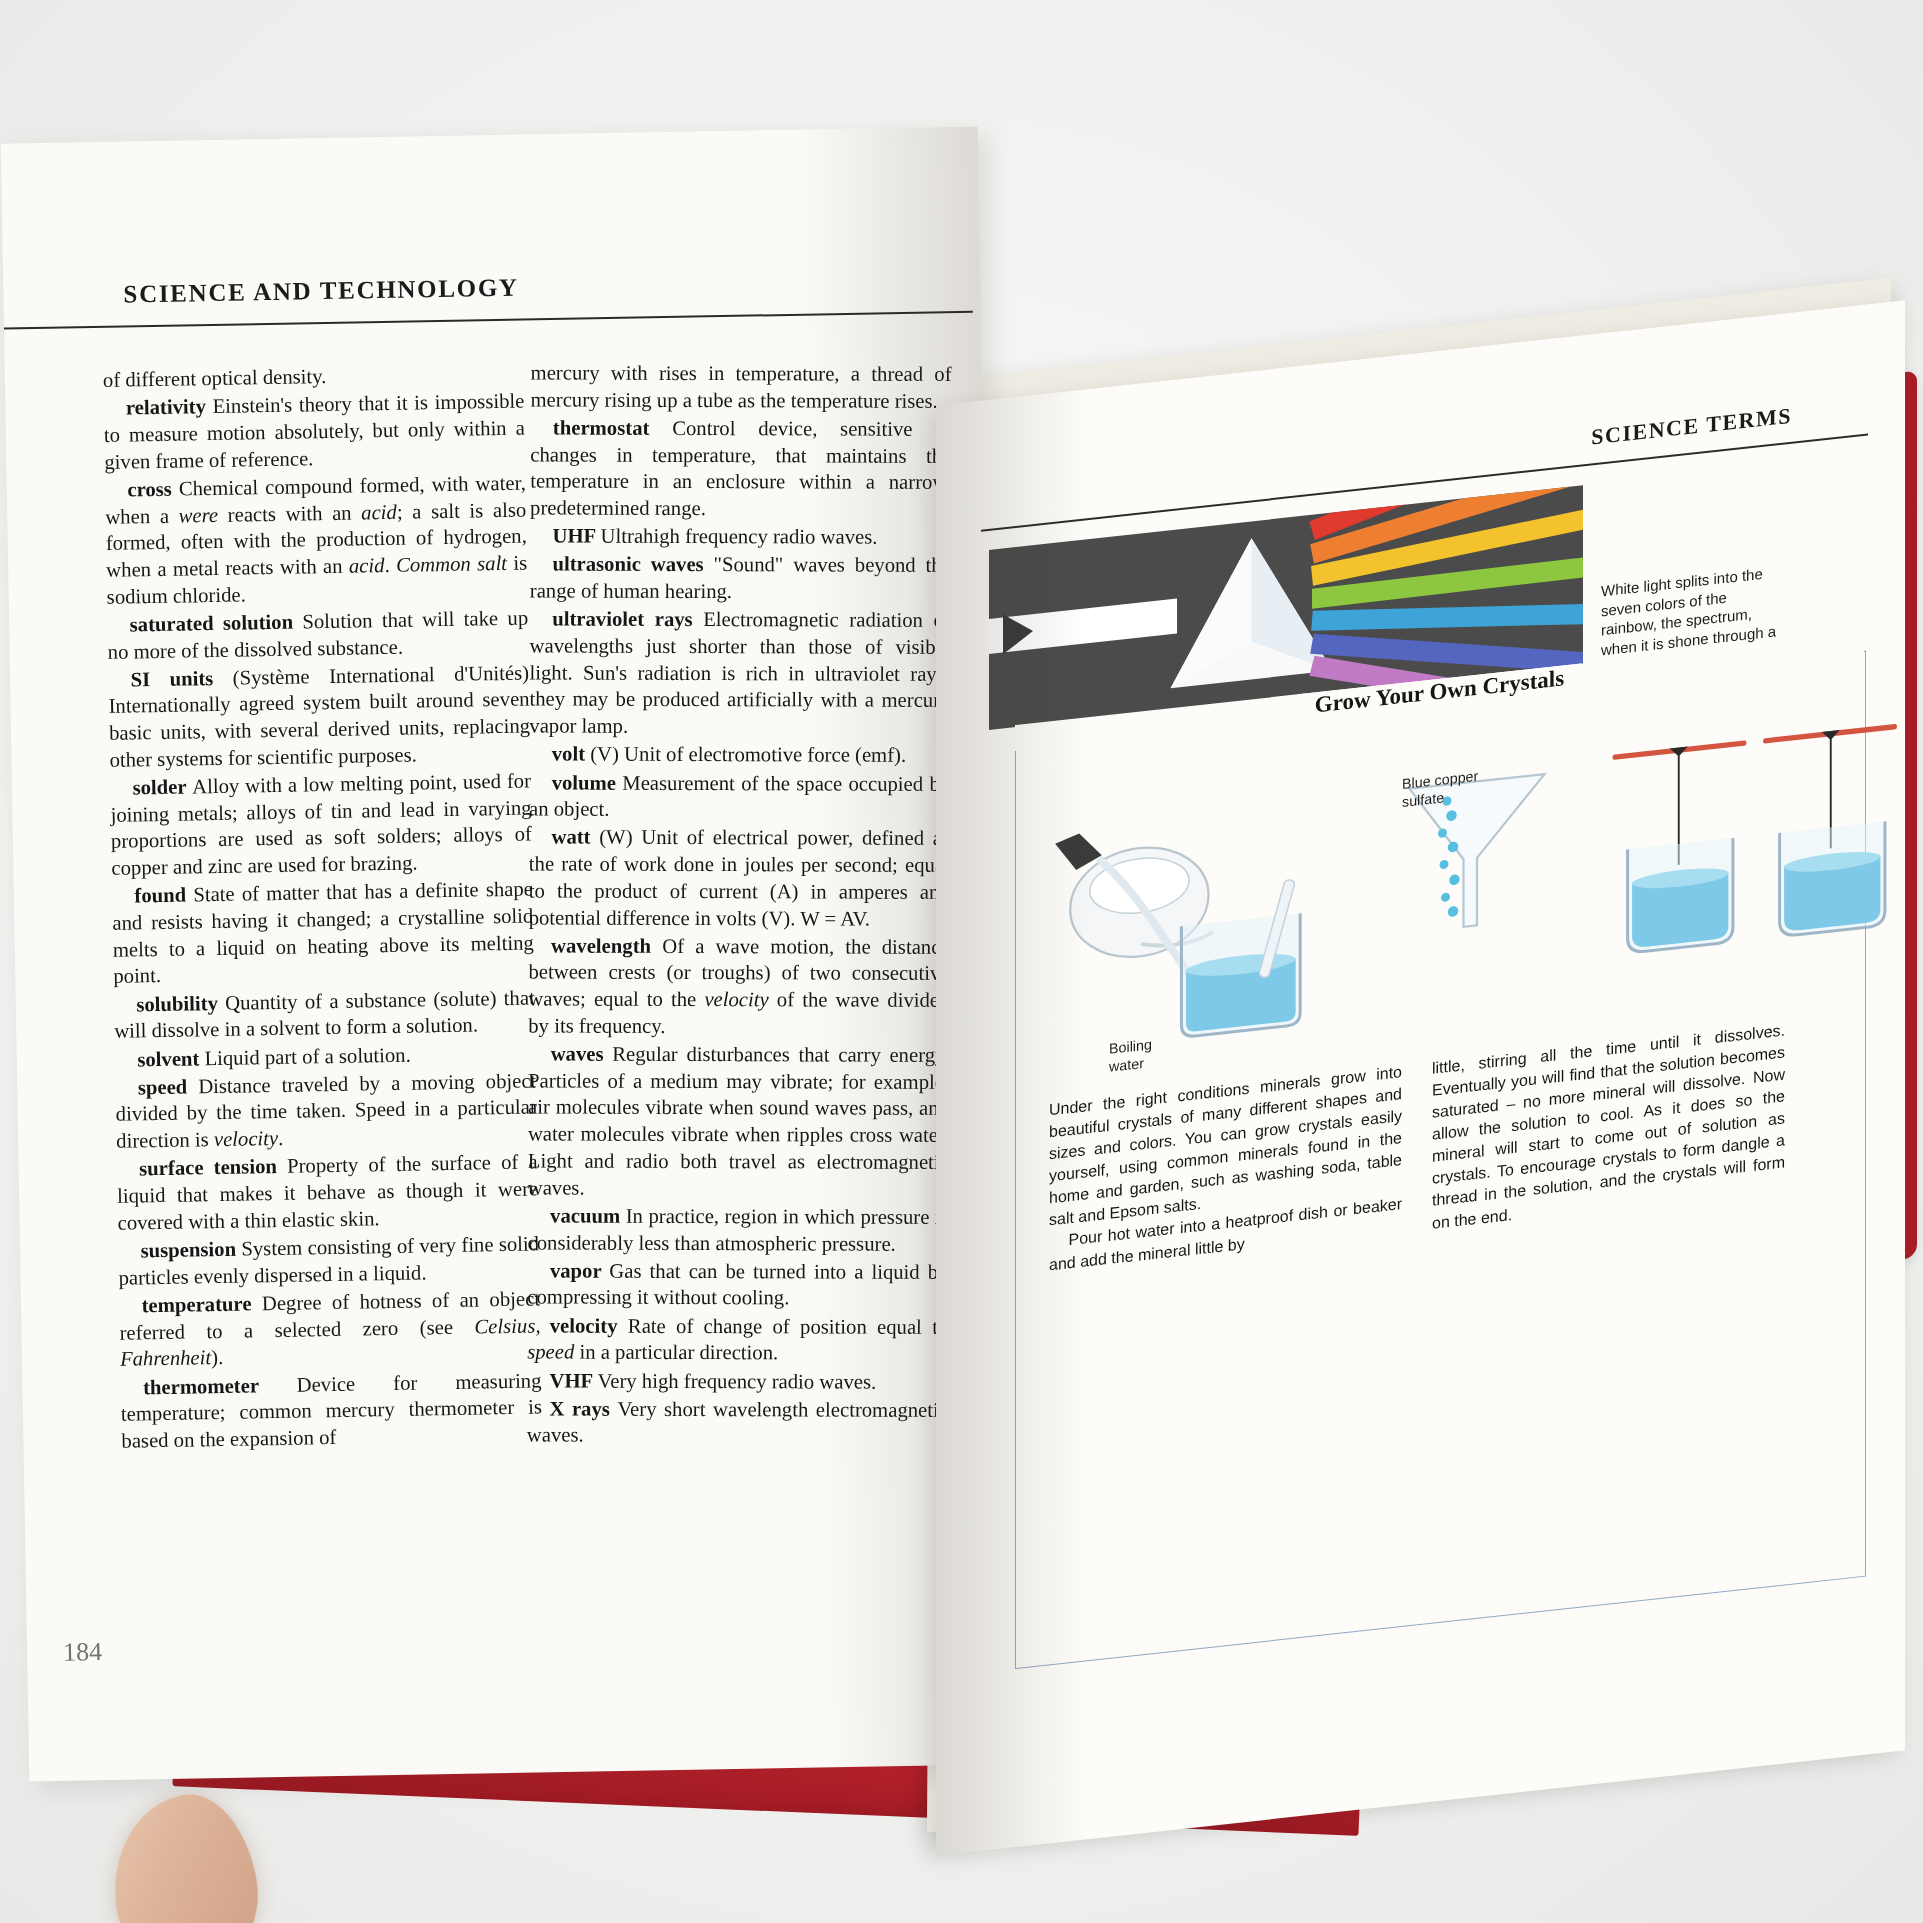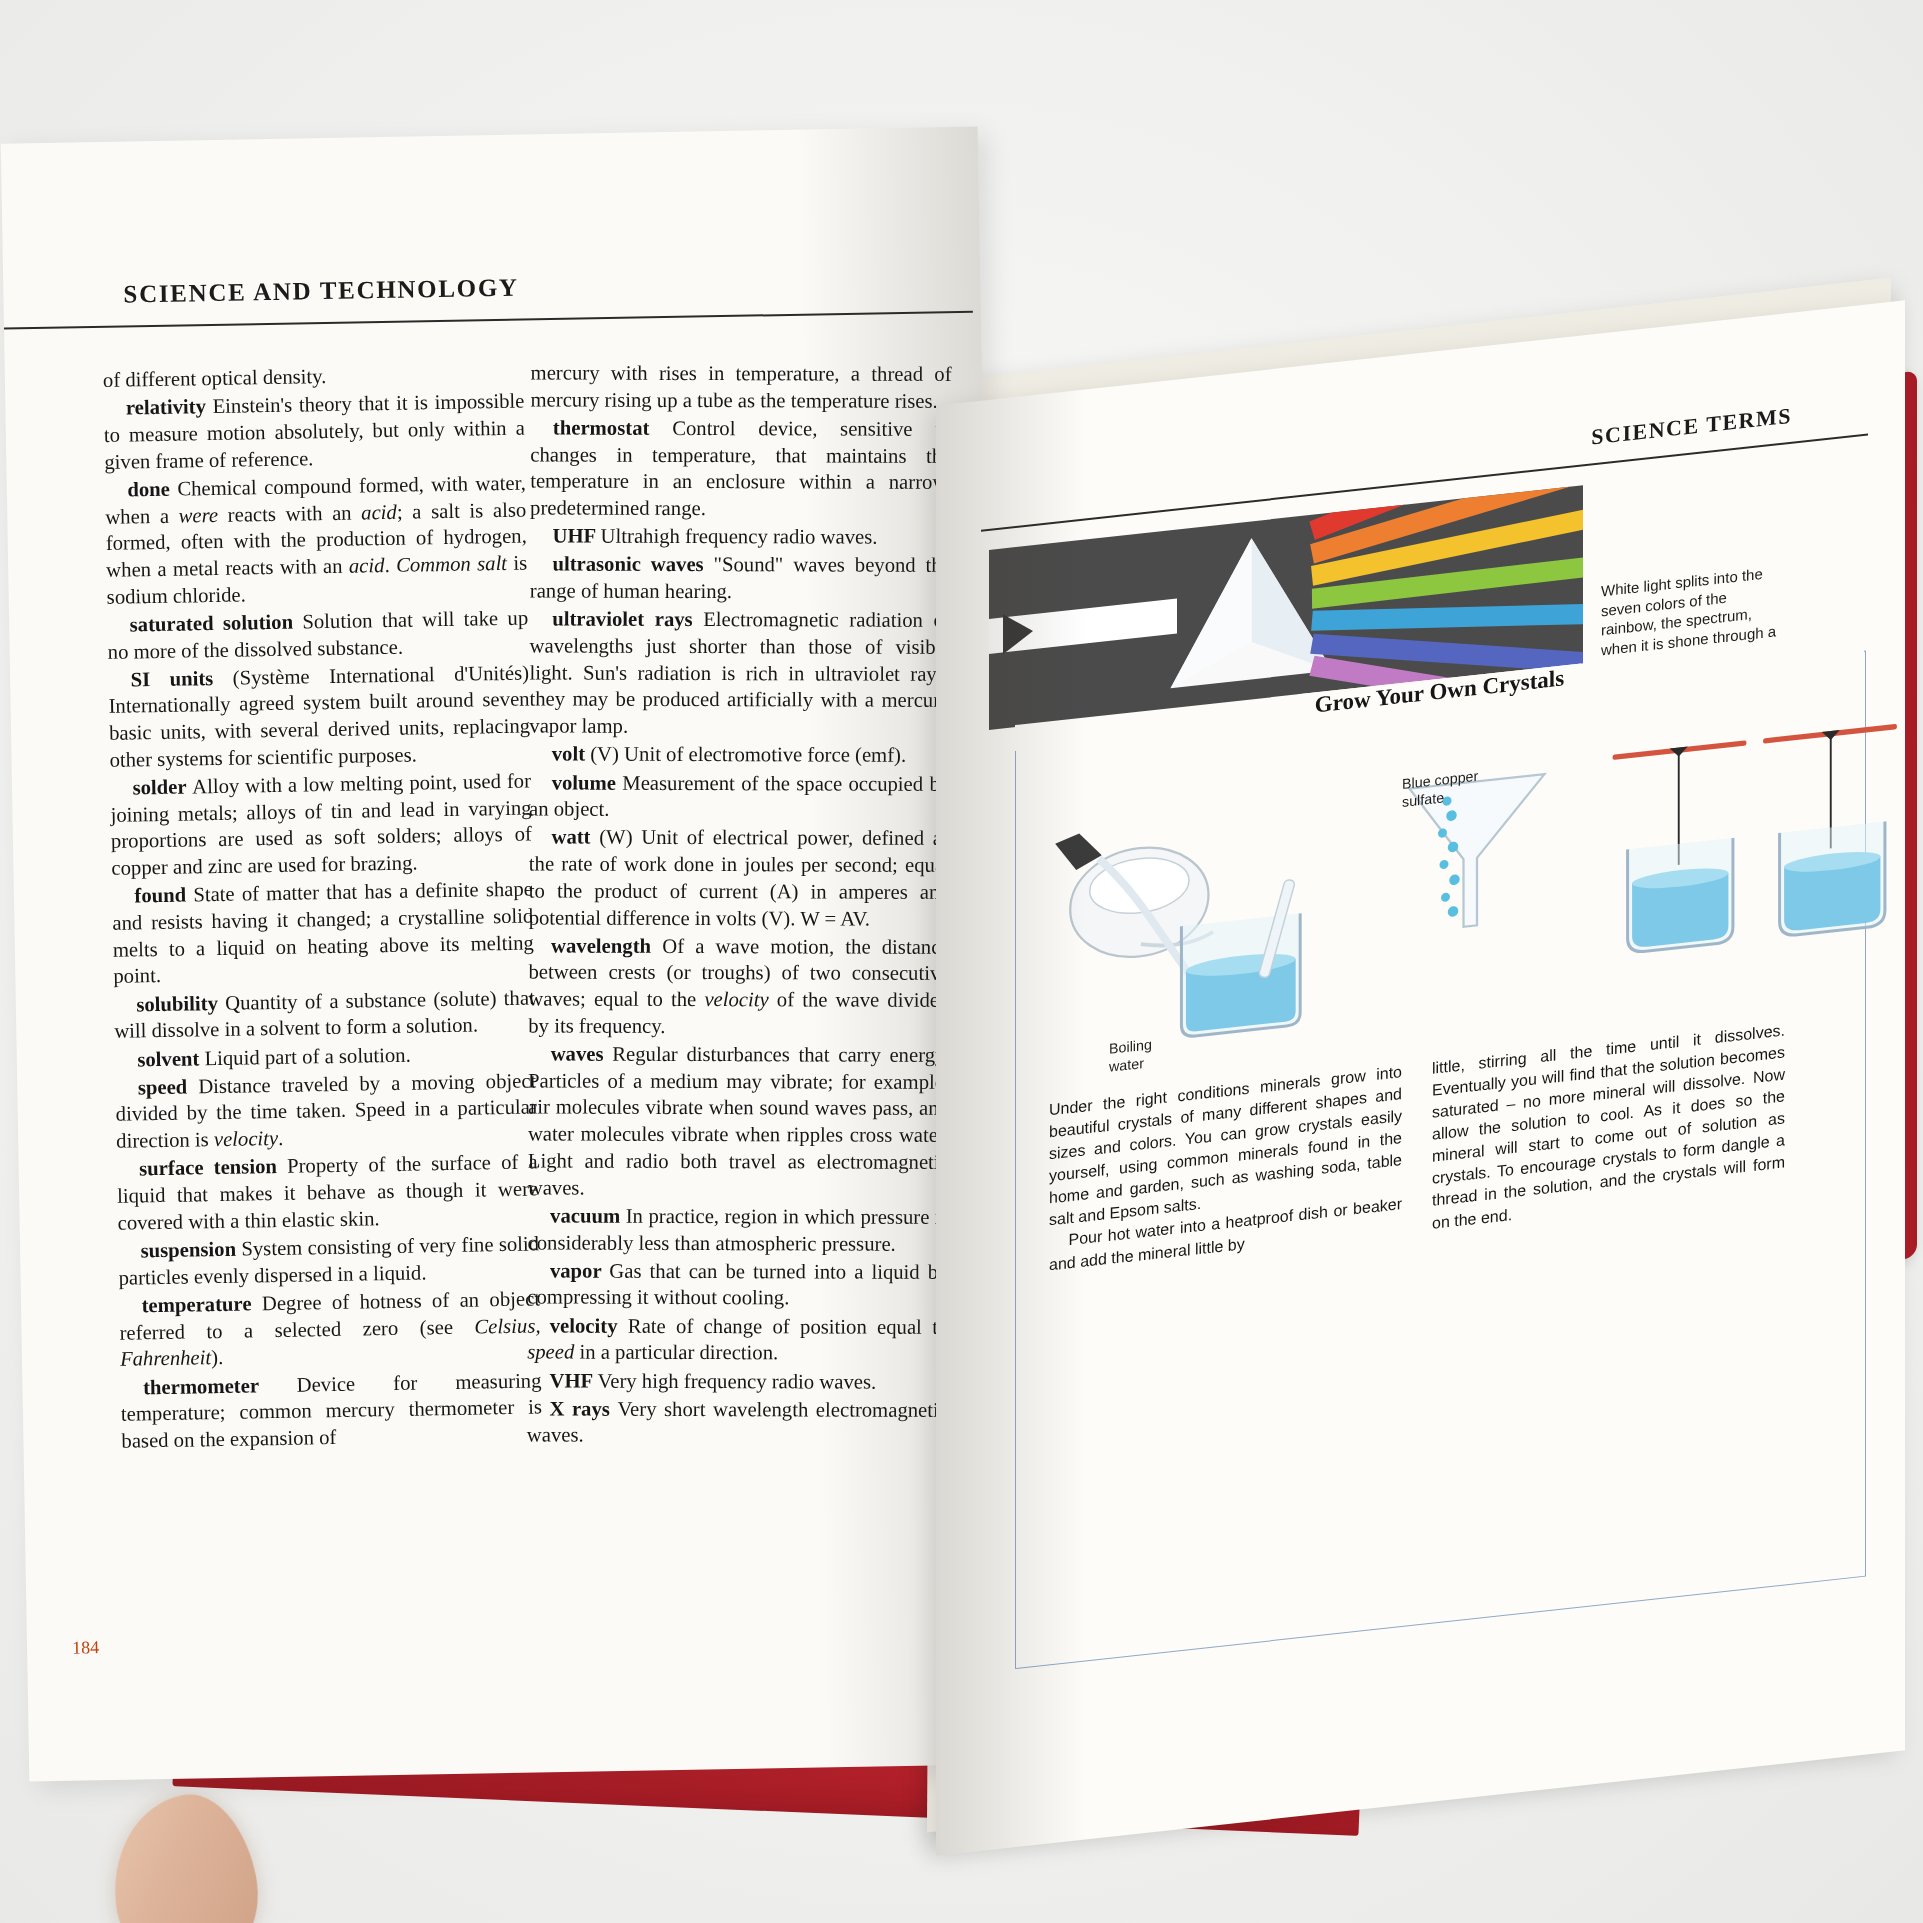--- a/index.html
+++ b/index.html
@@ -178,24 +178,24 @@
   #col1 { left: 98px; top: 225px; }
   #col2 { left: 526px; top: 225px; transform: rotate(1.2deg); transform-origin: left top;}
 
   .col p { margin: 0 0 1.5px 0; text-indent: 22.5px; }
   .col p.noindent { text-indent: 0; }
   .col b { font-weight: bold; }
   .col i { font-style: italic; }
 
   #folio {
     position: absolute;
-    left: 45px;
+    left: 36px;
     top: 1495px;
-    font-size: 18px;
-    color: #c2410c;
+    font-size: 26px;
+    color: #737373;
   }
 
   
   #right-head {
     position: absolute;
     right: 113px;
     top: 90px;
     font-size: 22px;
     font-weight: bold;
     letter-spacing: 1.5px;
@@ -314,21 +314,21 @@
 
     <div id="page-block"></div>
 
     <div id="left-page">
       <div class="running-head" id="left-head">SCIENCE AND TECHNOLOGY</div>
       <div id="left-rule"></div>
 
       <div class="col" id="col1">
           <p class="noindent"><span>of different optical density.</span></p>
           <p><b>relativity </b><span>Einstein's theory that it is impossible to measure motion absolutely, but only within a given frame of reference.</span></p>
-          <p><b>done </b><span>Chemical compound formed, with water, when a <i>were</i> reacts with an <i>acid</i>; a salt is also formed, often with the production of hydrogen, when a metal reacts with an <i>acid</i>. <i>Common salt</i> is sodium chloride.</span></p>
+          <p><b>cross </b><span>Chemical compound formed, with water, when a <i>were</i> reacts with an <i>acid</i>; a salt is also formed, often with the production of hydrogen, when a metal reacts with an <i>acid</i>. <i>Common salt</i> is sodium chloride.</span></p>
           <p><b>saturated solution </b><span>Solution that will take up no more of the dissolved substance.</span></p>
           <p><b>SI units </b><span>(Système International d'Unités) Internationally agreed system built around seven basic units, with several derived units, replacing other systems for scientific purposes.</span></p>
           <p><b>solder </b><span>Alloy with a low melting point, used for joining metals; alloys of tin and lead in varying proportions are used as soft solders; alloys of copper and zinc are used for brazing.</span></p>
           <p><b>found </b><span>State of matter that has a definite shape and resists having it changed; a crystalline solid melts to a liquid on heating above its melting point.</span></p>
           <p><b>solubility </b><span>Quantity of a substance (solute) that will dissolve in a solvent to form a solution.</span></p>
           <p><b>solvent </b><span>Liquid part of a solution.</span></p>
           <p><b>speed </b><span>Distance traveled by a moving object divided by the time taken. Speed in a particular direction is <i>velocity</i>.</span></p>
           <p><b>surface tension </b><span>Property of the surface of a liquid that makes it behave as though it were covered with a thin elastic skin.</span></p>
           <p><b>suspension </b><span>System consisting of very fine solid particles evenly dispersed in a liquid.</span></p>
           <p><b>temperature </b><span>Degree of hotness of an object referred to a selected zero (see <i>Celsius, Fahrenheit</i>).</span></p>

